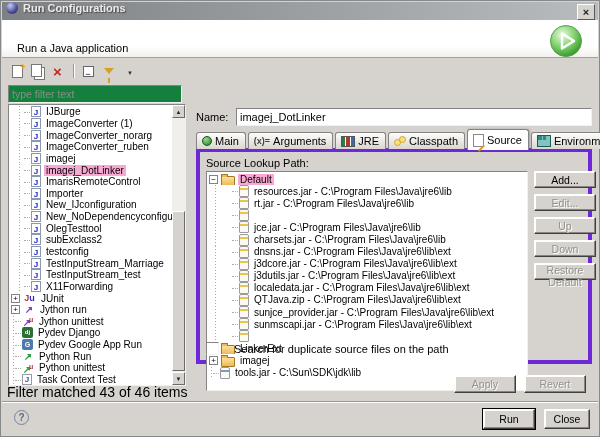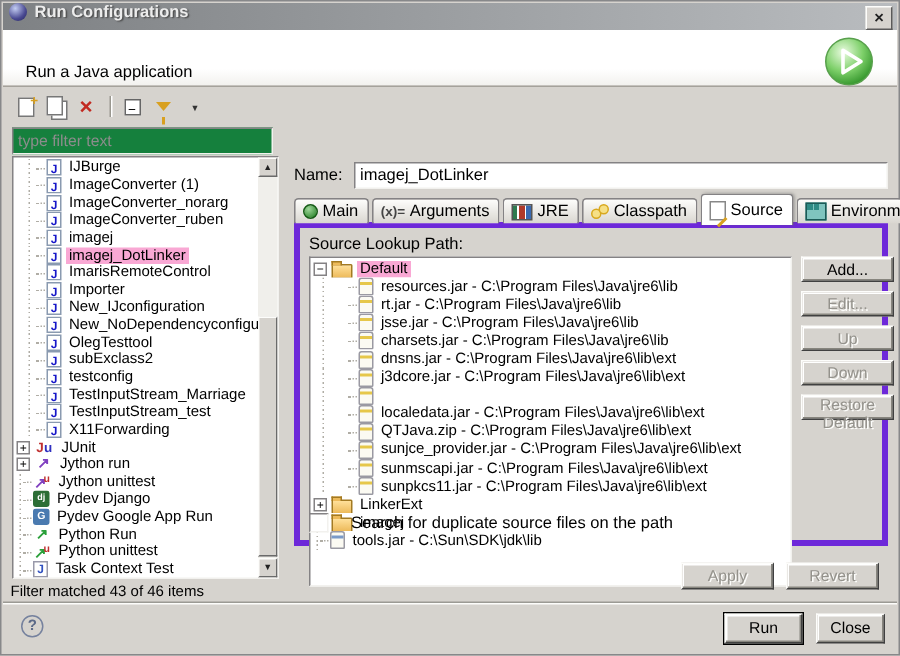--- a/index.html
+++ b/index.html
@@ -44,21 +44,21 @@
   .tb-filter{width:0;height:0;border-left:5px solid transparent;border-right:5px solid transparent;border-top:6px solid #d8a020;}
   .tb-filter::after{content:"";position:absolute;left:-1px;top:4px;width:2px;height:5px;background:#d8a020;}
   .tb-menu-dropdown::before{content:"\25BC";font-size:6px;color:#333;}
   #filter-input{position:absolute;left:4px;top:26px;width:166px;height:14px;
     border:1px solid;border-color:#848284 #f2f1ee #f2f1ee #848284;background:#15803d;
     font-family:"Liberation Sans",sans-serif;font-size:10.5px;padding:1px 3px;}
   #filter-input::placeholder{color:#8c8c8c;}
   #tree-box{position:absolute;left:4px;top:45px;right:2px;bottom:14px;background:#fff;
     border:1px solid;border-color:#848284 #f2f1ee #f2f1ee #848284;overflow:hidden;}
   #left-tree{position:absolute;left:0;top:1px;right:13px;bottom:0;overflow:hidden;}
-  #filter-status{position:absolute;left:3px;bottom:0px;font-size:10px;}
+  #filter-status{position:absolute;left:3px;bottom:0px;font-size:14px;}
   
   .sb{position:absolute;right:0;top:0;bottom:0;width:13px;background:#f0efeb;}
   .sb-btn{position:absolute;left:0;width:13px;height:13px;background:#d6d3ce;
     border:1px solid;border-color:#fdfdfb #6a6a6a #6a6a6a #fdfdfb;box-sizing:border-box;
     display:flex;align-items:center;justify-content:center;font-size:6px;color:#222;}
   .sb-up{top:0;} .sb-down{bottom:0;}
   .sb-thumb{position:absolute;left:0;width:13px;top:106px;height:160px;background:#d6d3ce;
     border:1px solid;border-color:#fdfdfb #6a6a6a #6a6a6a #fdfdfb;box-sizing:border-box;}
   
   #right{position:absolute;left:190px;top:2px;right:4px;bottom:0;margin-top:47px;}
@@ -372,40 +372,45 @@
               <span class="tlabel">resources.jar - C:\Program Files\Java\jre6\lib</span>
             </div>
             <div class="trow">
               <span class="guide h lv1"></span>
               <span class="ic ic-jar"></span>
               <span class="tlabel">rt.jar - C:\Program Files\Java\jre6\lib</span>
             </div>
             <div class="trow">
               <span class="guide h lv1"></span>
               <span class="ic ic-jar"></span>
-              <span class="tlabel">jsse.jar - C:\Program Files\Java\jre6\lib</span>
+            </div>
+            <div class="trow">
+              <span class="guide h lv1"></span>
+              <span class="ic ic-jar"></span>
+              <span class="tlabel">jce.jar - C:\Program Files\Java\jre6\lib</span>
             </div>
             <div class="trow">
               <span class="guide h lv1"></span>
               <span class="ic ic-jar"></span>
               <span class="tlabel">charsets.jar - C:\Program Files\Java\jre6\lib</span>
             </div>
             <div class="trow">
               <span class="guide h lv1"></span>
               <span class="ic ic-jar"></span>
               <span class="tlabel">dnsns.jar - C:\Program Files\Java\jre6\lib\ext</span>
             </div>
             <div class="trow">
               <span class="guide h lv1"></span>
               <span class="ic ic-jar"></span>
               <span class="tlabel">j3dcore.jar - C:\Program Files\Java\jre6\lib\ext</span>
             </div>
             <div class="trow">
               <span class="guide h lv1"></span>
               <span class="ic ic-jar"></span>
+              <span class="tlabel">j3dutils.jar - C:\Program Files\Java\jre6\lib\ext</span>
             </div>
             <div class="trow">
               <span class="guide h lv1"></span>
               <span class="ic ic-jar"></span>
               <span class="tlabel">localedata.jar - C:\Program Files\Java\jre6\lib\ext</span>
             </div>
             <div class="trow">
               <span class="guide h lv1"></span>
               <span class="ic ic-jar"></span>
               <span class="tlabel">QTJava.zip - C:\Program Files\Java\jre6\lib\ext</span>
@@ -416,21 +421,20 @@
               <span class="tlabel">sunjce_provider.jar - C:\Program Files\Java\jre6\lib\ext</span>
             </div>
             <div class="trow">
               <span class="guide h lv1"></span>
               <span class="ic ic-jar"></span>
               <span class="tlabel">sunmscapi.jar - C:\Program Files\Java\jre6\lib\ext</span>
             </div>
             <div class="trow">
               <span class="guide h lv1"></span>
               <span class="ic ic-jar"></span>
-              <span class="tlabel">sunpkcs11.jar - C:\Program Files\Java\jre6\lib\ext</span>
             </div>
             <div class="trow">
               <span class="exp exp-plus"></span>
               <span class="ic ic-folder"></span>
               <span class="tlabel">LinkerExt</span>
             </div>
             <div class="trow">
               <span class="exp exp-plus"></span>
               <span class="ic ic-folder"></span>
               <span class="tlabel">imagej</span>

